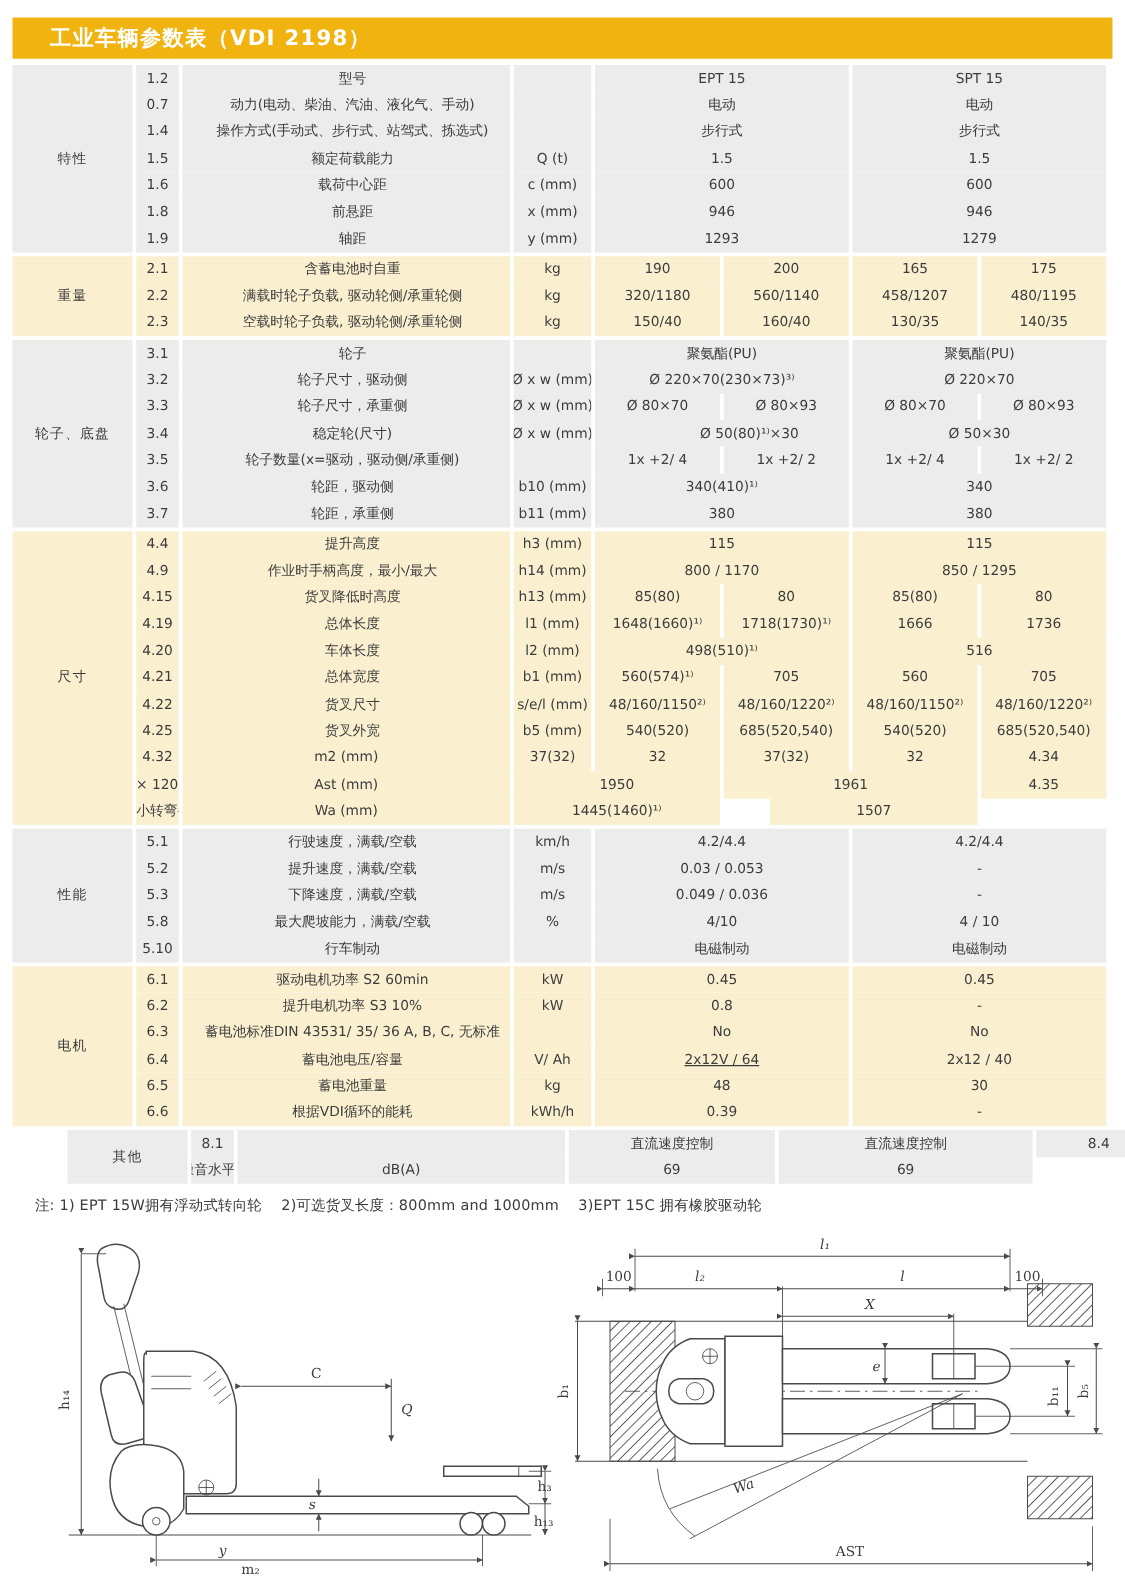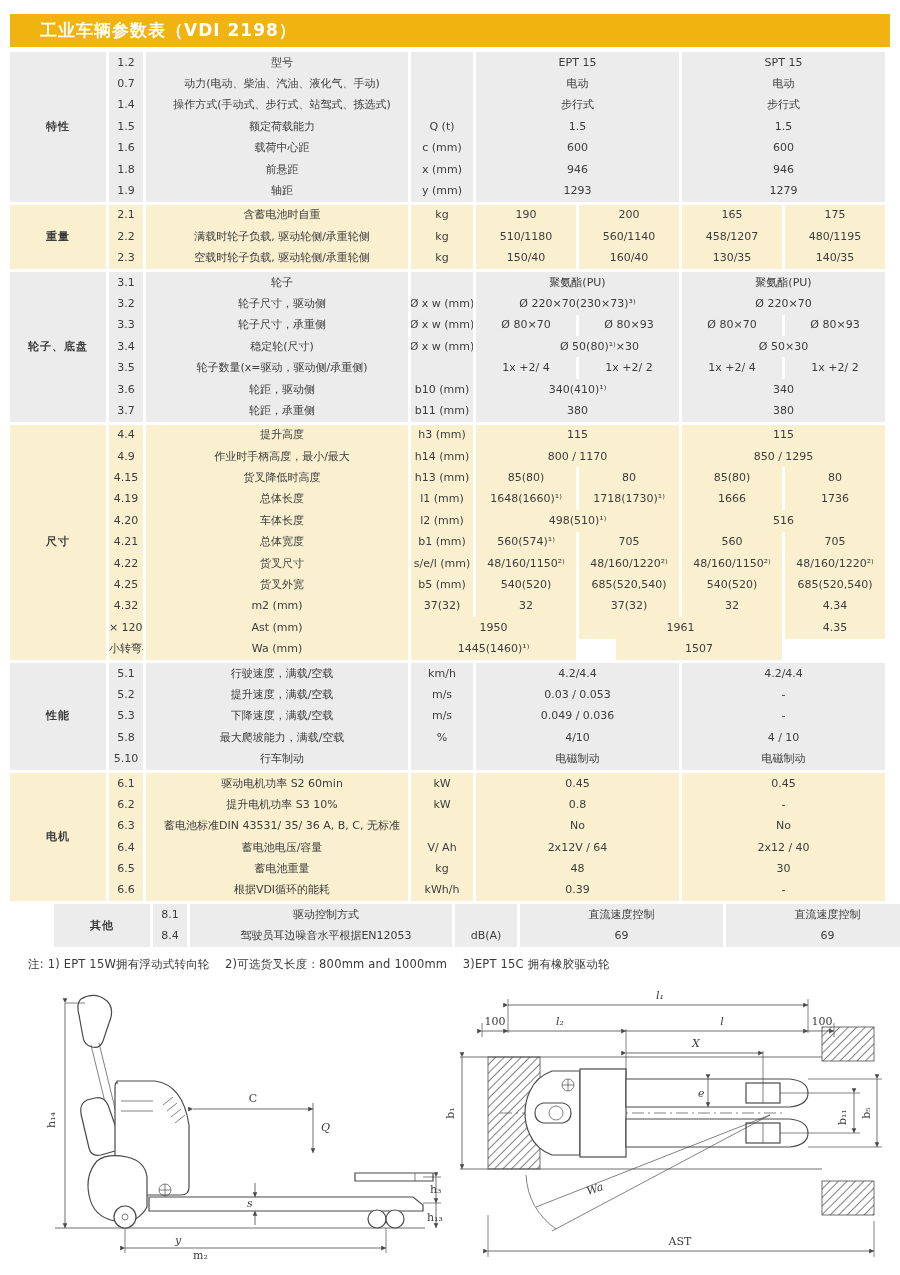--- a/index.html
+++ b/index.html
@@ -24,21 +24,21 @@
     column-gap:3px;row-gap:0;
     margin-bottom:3px;
   }
   .section .cell{
     display:flex;align-items:center;justify-content:center;
     font-size:11px;line-height:1.1;
     overflow:hidden;white-space:nowrap;
   }
   .section.gray .cell{background:#ececec;}
   .section.cream .cell{background:#faf0d0;}
-  .cat{font-size:14.5px;font-weight:bold;letter-spacing:1px;}
+  .cat{font-size:14.5px;font-weight:normal;letter-spacing:1px;}
   .idx{font-size:10.5px;}
   .desc{justify-content:flex-start;padding-left:10px;}
   .unit{font-size:10.5px;}
   .val{font-size:11px;}
   .note{
     margin-top:10px;padding-left:18px;
     font-size:11.5px;color:#3a3a3a;letter-spacing:.2px;
     white-space:pre;
   }
   
@@ -101,21 +101,21 @@
         <div class="cell idx">2.1</div>
         <div class="cell desc">含蓄电池时自重</div>
         <div class="cell unit">kg</div>
         <div class="cell val">190</div>
         <div class="cell val">200</div>
         <div class="cell val">165</div>
         <div class="cell val">175</div>
         <div class="cell idx">2.2</div>
         <div class="cell desc">满载时轮子负载, 驱动轮侧/承重轮侧</div>
         <div class="cell unit">kg</div>
-        <div class="cell val">510/1180</div>
+        <div class="cell val">320/1180</div>
         <div class="cell val">560/1140</div>
         <div class="cell val">458/1207</div>
         <div class="cell val">480/1195</div>
         <div class="cell idx">2.3</div>
         <div class="cell desc">空载时轮子负载, 驱动轮侧/承重轮侧</div>
         <div class="cell unit">kg</div>
         <div class="cell val">150/40</div>
         <div class="cell val">160/40</div>
         <div class="cell val">130/35</div>
         <div class="cell val">140/35</div>
@@ -272,37 +272,36 @@
         <div class="cell val" style="grid-column: span 2;">0.8</div>
         <div class="cell val" style="grid-column: span 2;">-</div>
         <div class="cell idx">6.3</div>
         <div class="cell desc">蓄电池标准DIN 43531/ 35/ 36 A, B, C, 无标准</div>
         <div class="cell unit"></div>
         <div class="cell val" style="grid-column: span 2;">No</div>
         <div class="cell val" style="grid-column: span 2;">No</div>
         <div class="cell idx">6.4</div>
         <div class="cell desc">蓄电池电压/容量</div>
         <div class="cell unit">V/ Ah</div>
-        <div class="cell val" style="grid-column: span 2;">2x12V / 64</div>
+        <div class="cell val" style="grid-column: span 2; text-decoration: underline;">2x12V / 64</div>
         <div class="cell val" style="grid-column: span 2;">2x12 / 40</div>
         <div class="cell idx">6.5</div>
         <div class="cell desc">蓄电池重量</div>
         <div class="cell unit">kg</div>
         <div class="cell val" style="grid-column: span 2;">48</div>
         <div class="cell val" style="grid-column: span 2;">30</div>
         <div class="cell idx">6.6</div>
         <div class="cell desc">根据VDI循环的能耗</div>
         <div class="cell unit">kWh/h</div>
         <div class="cell val" style="grid-column: span 2;">0.39</div>
         <div class="cell val" style="grid-column: span 2;">-</div>
       </div>
       <div class="section gray" style="grid-template-rows: repeat(2, 21.4px); padding-left: 44px;">
         <div class="cell cat" style="grid-row: 1 / span 2;">其他</div>
         <div class="cell idx">8.1</div>
-        <div class="cell desc">驱动控制方式</div>
         <div class="cell unit"></div>
         <div class="cell val" style="grid-column: span 2;">直流速度控制</div>
         <div class="cell val" style="grid-column: span 2;">直流速度控制</div>
         <div class="cell idx">8.4</div>
         <div class="cell desc">驾驶员耳边噪音水平根据EN12053</div>
         <div class="cell unit">dB(A)</div>
         <div class="cell val" style="grid-column: span 2;">69</div>
         <div class="cell val" style="grid-column: span 2;">69</div>
       </div>
     </div>

